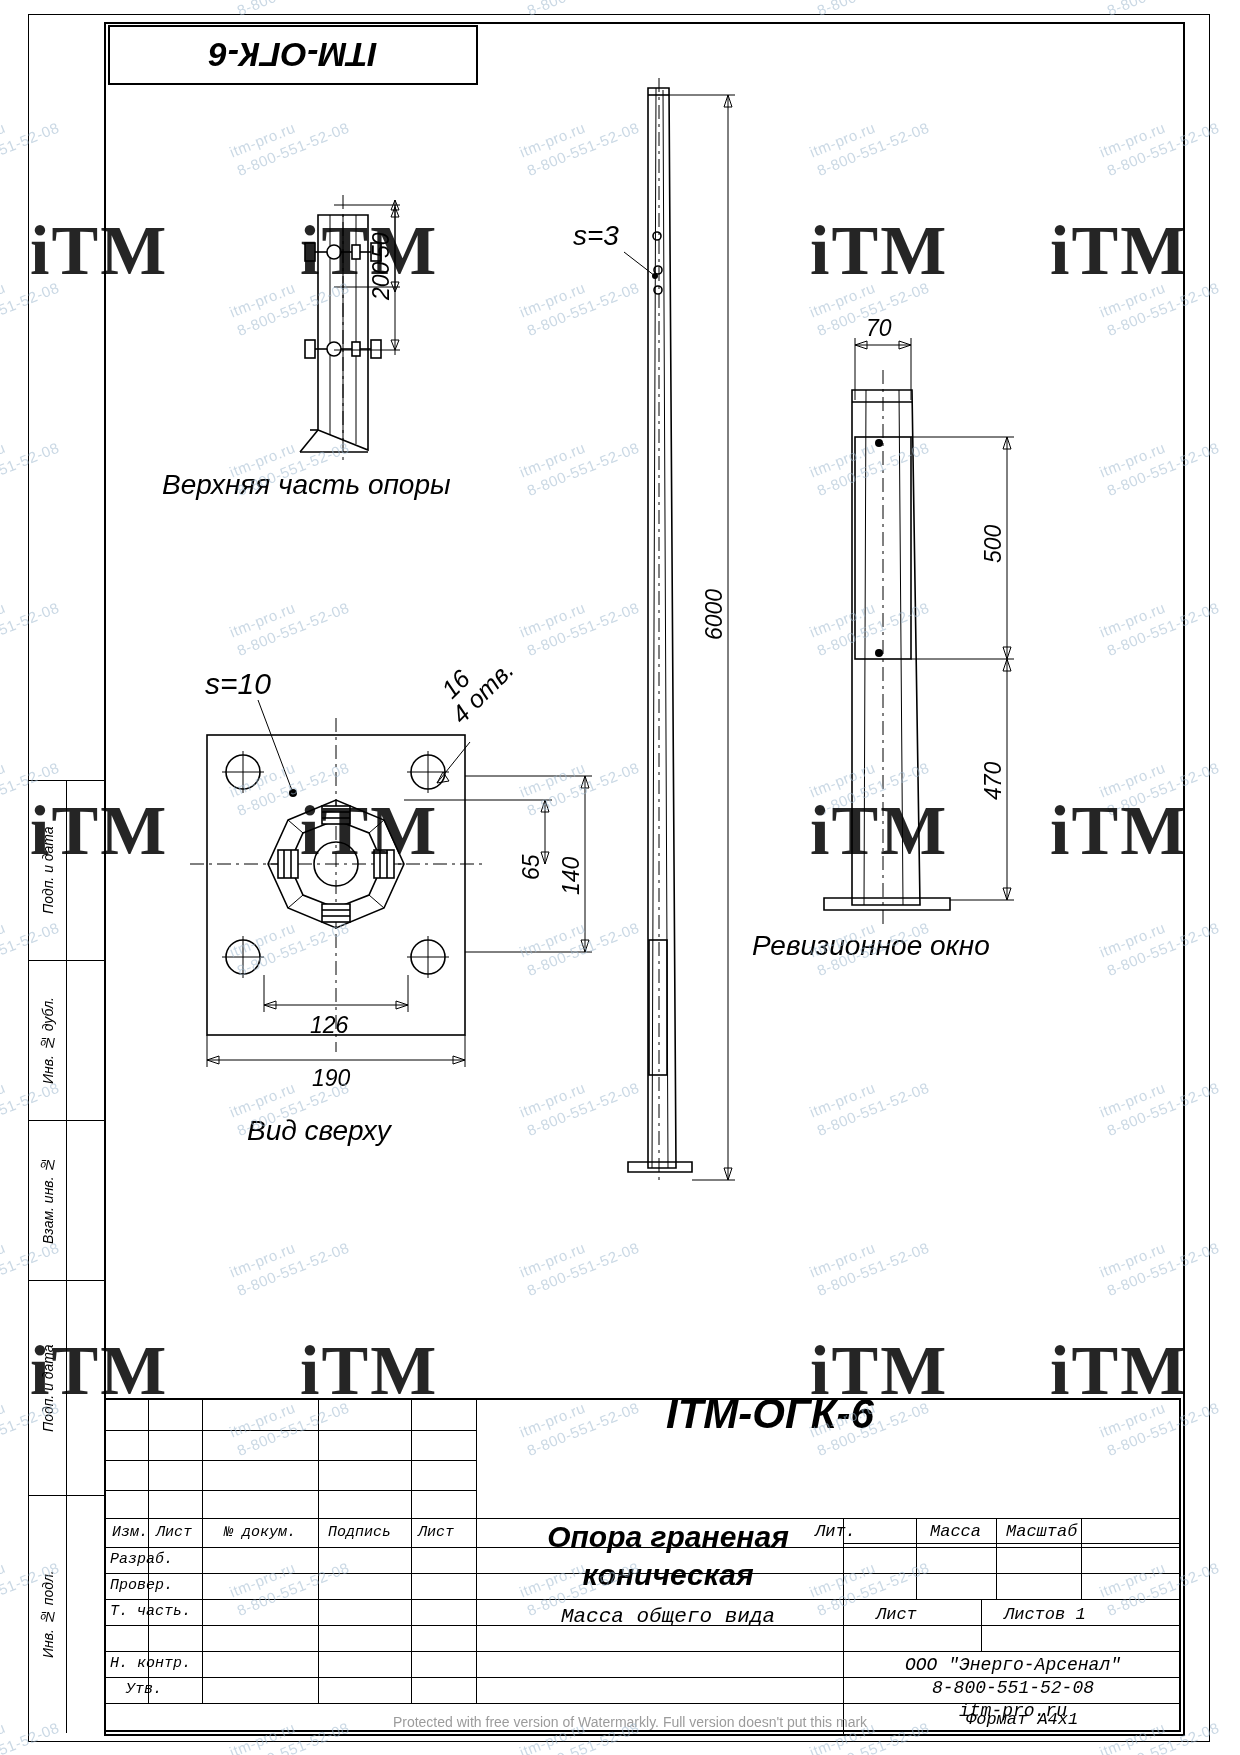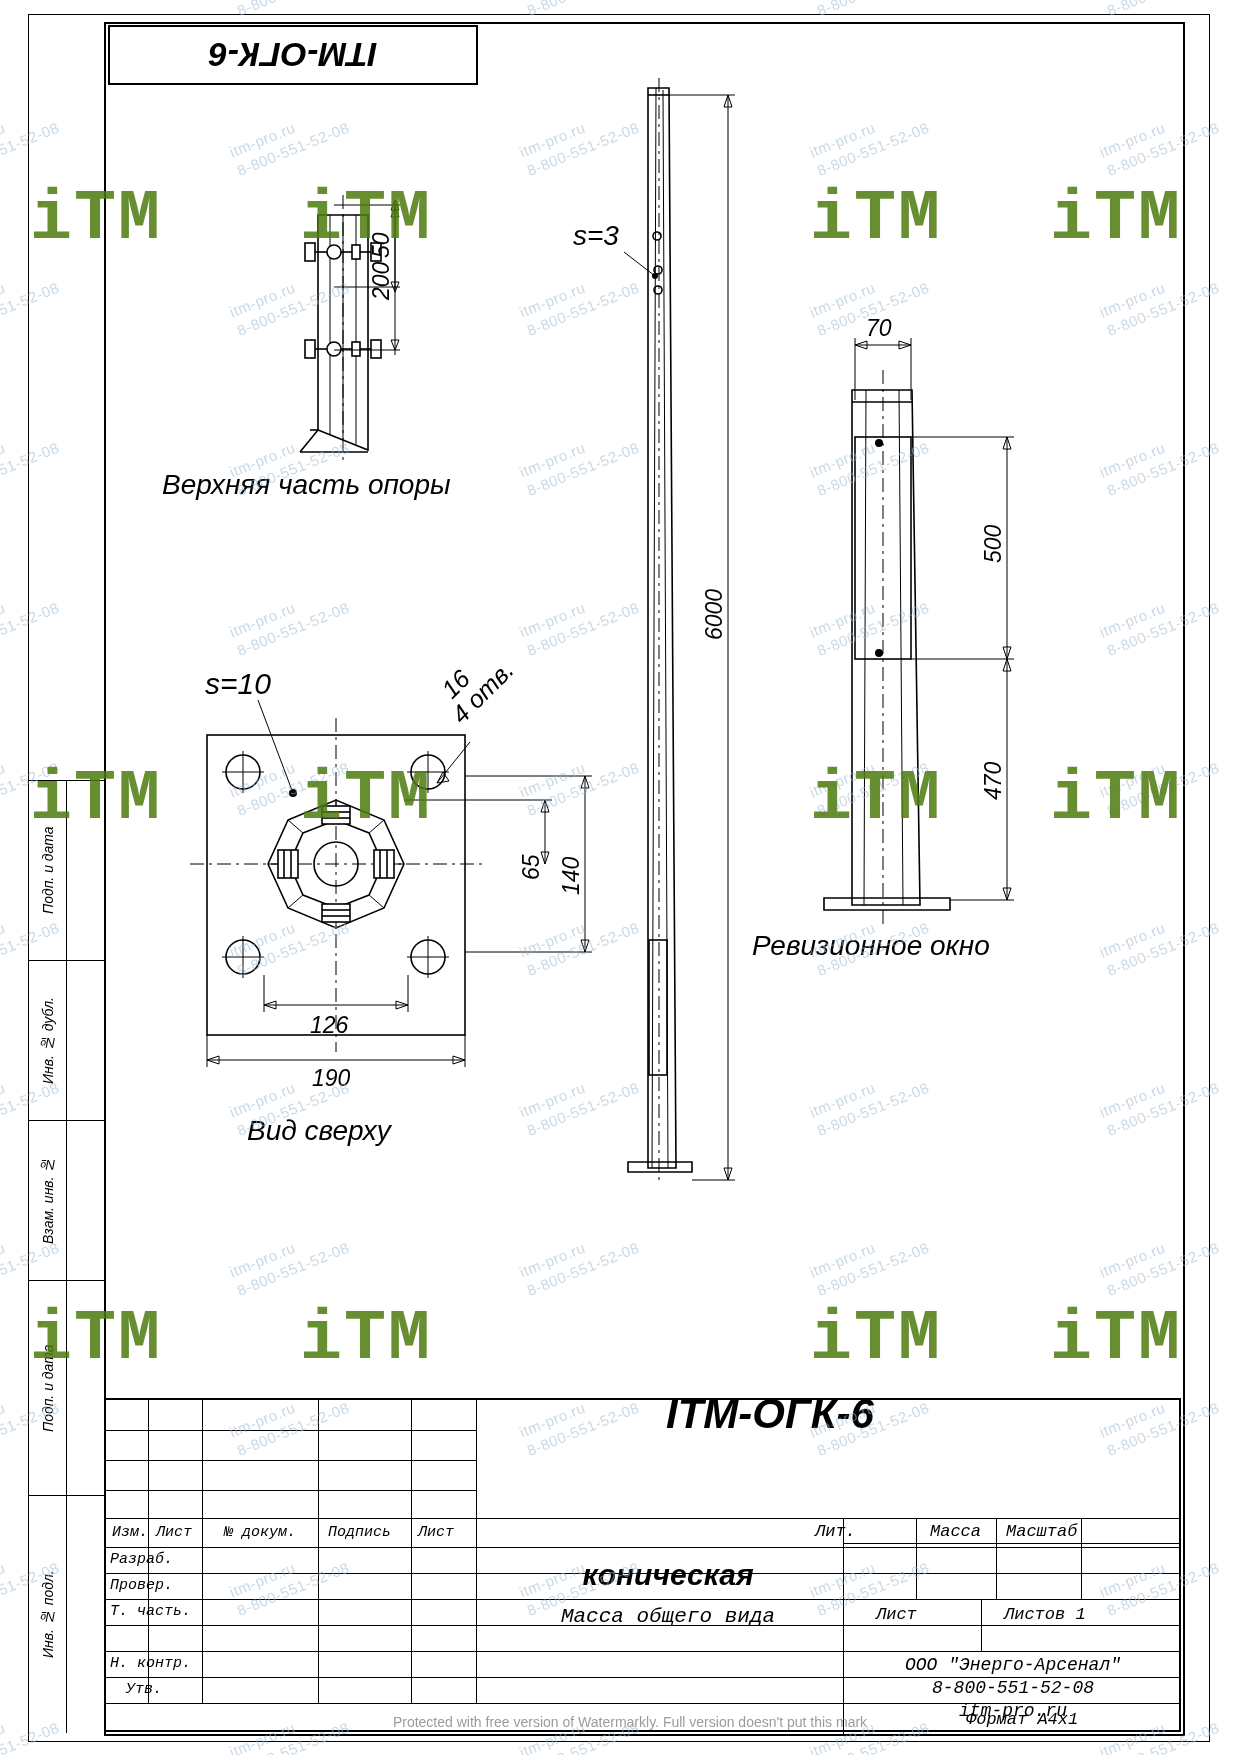--- a/index.html
+++ b/index.html
@@ -4,23 +4,23 @@
 <style>
   html,body{margin:0;padding:0;background:#ffffff;}
   body{width:1240px;height:1755px;position:relative;overflow:hidden;
        font-family:"Liberation Sans", sans-serif;color:#000;}
 
   
   .wm-layer{position:absolute;inset:0;pointer-events:none;z-index:5;}
   .wm-text{position:absolute;color:#9fb9cf;opacity:.55;font-size:15px;
            font-family:"Liberation Sans",sans-serif;transform:rotate(-22deg);
            white-space:pre;line-height:1.35;letter-spacing:.5px;}
-  .wm-logo{position:absolute;color:#4d7c0f;opacity:.85;font-size:70px;
-           font-weight:bold;font-family:Liberation Mono, monospace;
-           letter-spacing:2px;}
+  .wm-logo{position:absolute;color:#000000;opacity:.85;font-size:70px;
+           font-weight:bold;font-family:Liberation Serif, serif;
+           letter-spacing:2px;margin-top:31px;}
   .wm-bottom{position:absolute;left:250px;top:1714px;width:760px;text-align:center;
              font-size:14px;color:#8a8a8a;opacity:.85;}
 
   
   .sheet{position:absolute;left:0;top:0;width:1240px;height:1755px;}
   .frame-outer{position:absolute;left:28px;top:14px;width:1180px;height:1726px;border:1px solid #000;}
   .frame-inner{position:absolute;left:104px;top:22px;width:1077px;height:1710px;border:2px solid #000;}
 
   
   .left-strip{position:absolute;left:28px;top:780px;width:76px;height:952px;border-top:1px solid #000;border-right:2px solid #000;}
@@ -466,20 +466,21 @@
   <div class="tbtxt" style="left:312px;top:124px;">Лист</div>
 
   <div class="tbtxt" style="left:4px;top:151px;">Разраб.</div>
   <div class="tbtxt" style="left:4px;top:177px;">Провер.</div>
   <div class="tbtxt" style="left:4px;top:203px;">Т. часть.</div>
   <div class="tbtxt" style="left:4px;top:255px;">Н. контр.</div>
   <div class="tbtxt" style="left:4px;top:281px;margin-left:16px;">Утв.</div>
 
   <div class="big-title" style="left:560px;top:-10px;font-size:42px;">ITM-ОГК-6</div>
 
+  <div class="big-title" style="left:392px;top:120px;width:340px;text-align:center;font-size:30px;">Опора граненая</div>
   <div class="big-title" style="left:392px;top:158px;width:340px;text-align:center;font-size:30px;">коническая</div>
   <div class="tbtxt" style="left:392px;top:205px;width:340px;text-align:center;font-size:21px;">Масса общего вида</div>
 
   <div class="tbtxt" style="left:709px;top:122px;font-size:17px;">Лит.</div>
   <div class="tbtxt" style="left:824px;top:122px;font-size:17px;">Масса</div>
   <div class="tbtxt" style="left:900px;top:122px;font-size:17px;">Масштаб</div>
 
   <div class="tbtxt" style="left:770px;top:205px;font-size:17px;">Лист</div>
   <div class="tbtxt" style="left:898px;top:205px;font-size:17px;text-align:right;">Листов 1</div>
 

